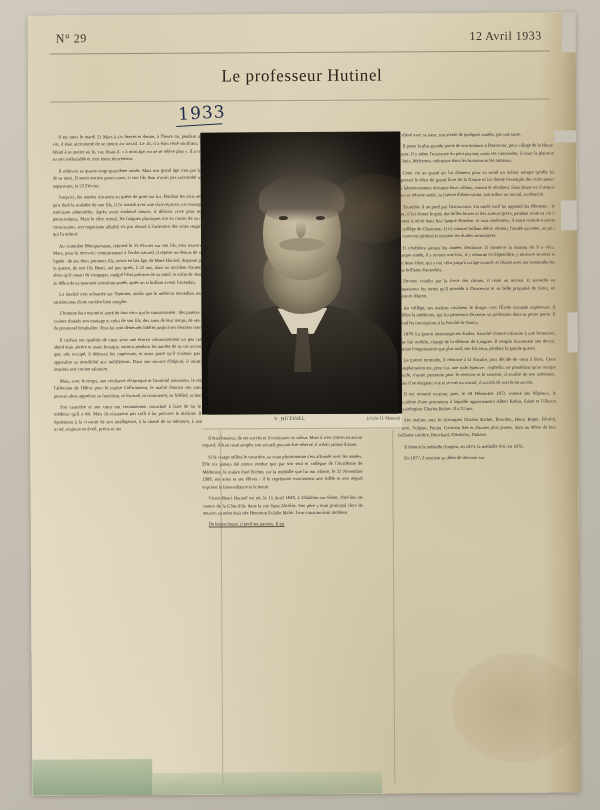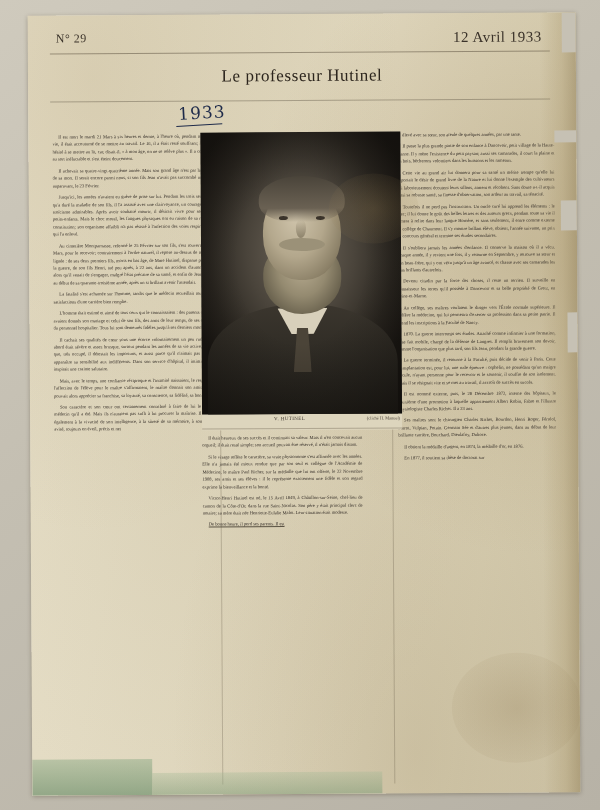--- a/index.html
+++ b/index.html
@@ -92,21 +92,21 @@
     left: 28px;
     top: 0;
     font-size: 12px;
     color: #3b332a;
     letter-spacing: 0.5px;
   }
   .issue-date {
     position: absolute;
     right: 34px;
     top: 0;
-    font-size: 15px;
+    font-size: 12px;
     color: #3b332a;
     letter-spacing: 0.5px;
   }
   .rule-top {
     position: absolute;
     left: 22px;
     right: 26px;
     top: 38px;
     height: 1px;
     background: rgba(70,60,45,0.45);

